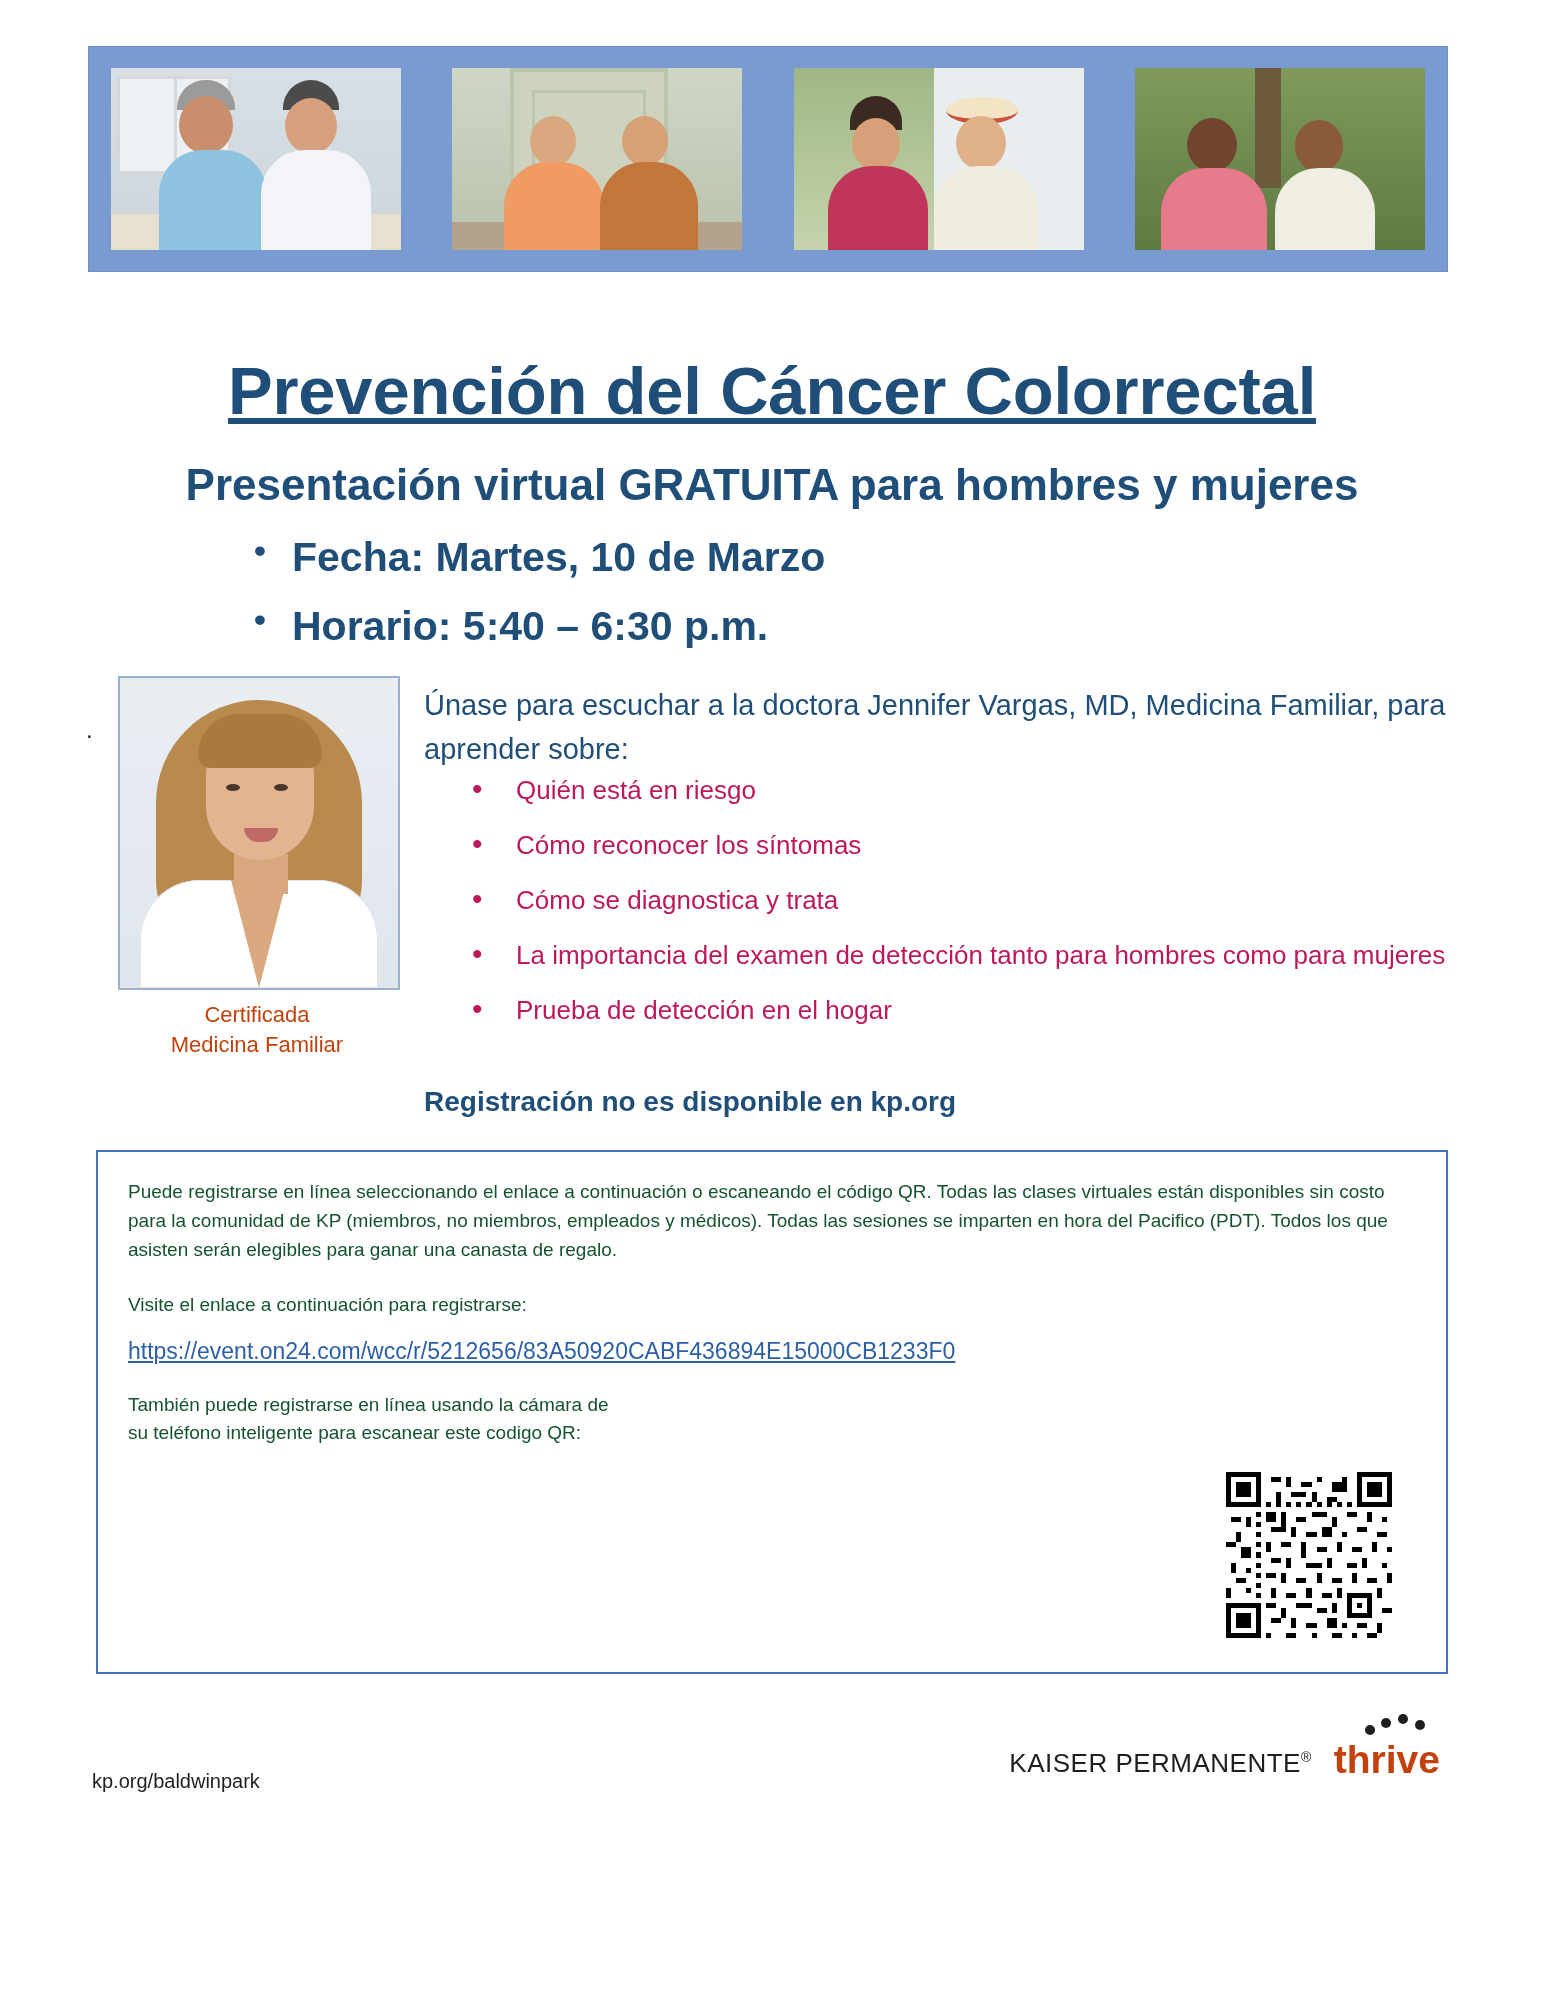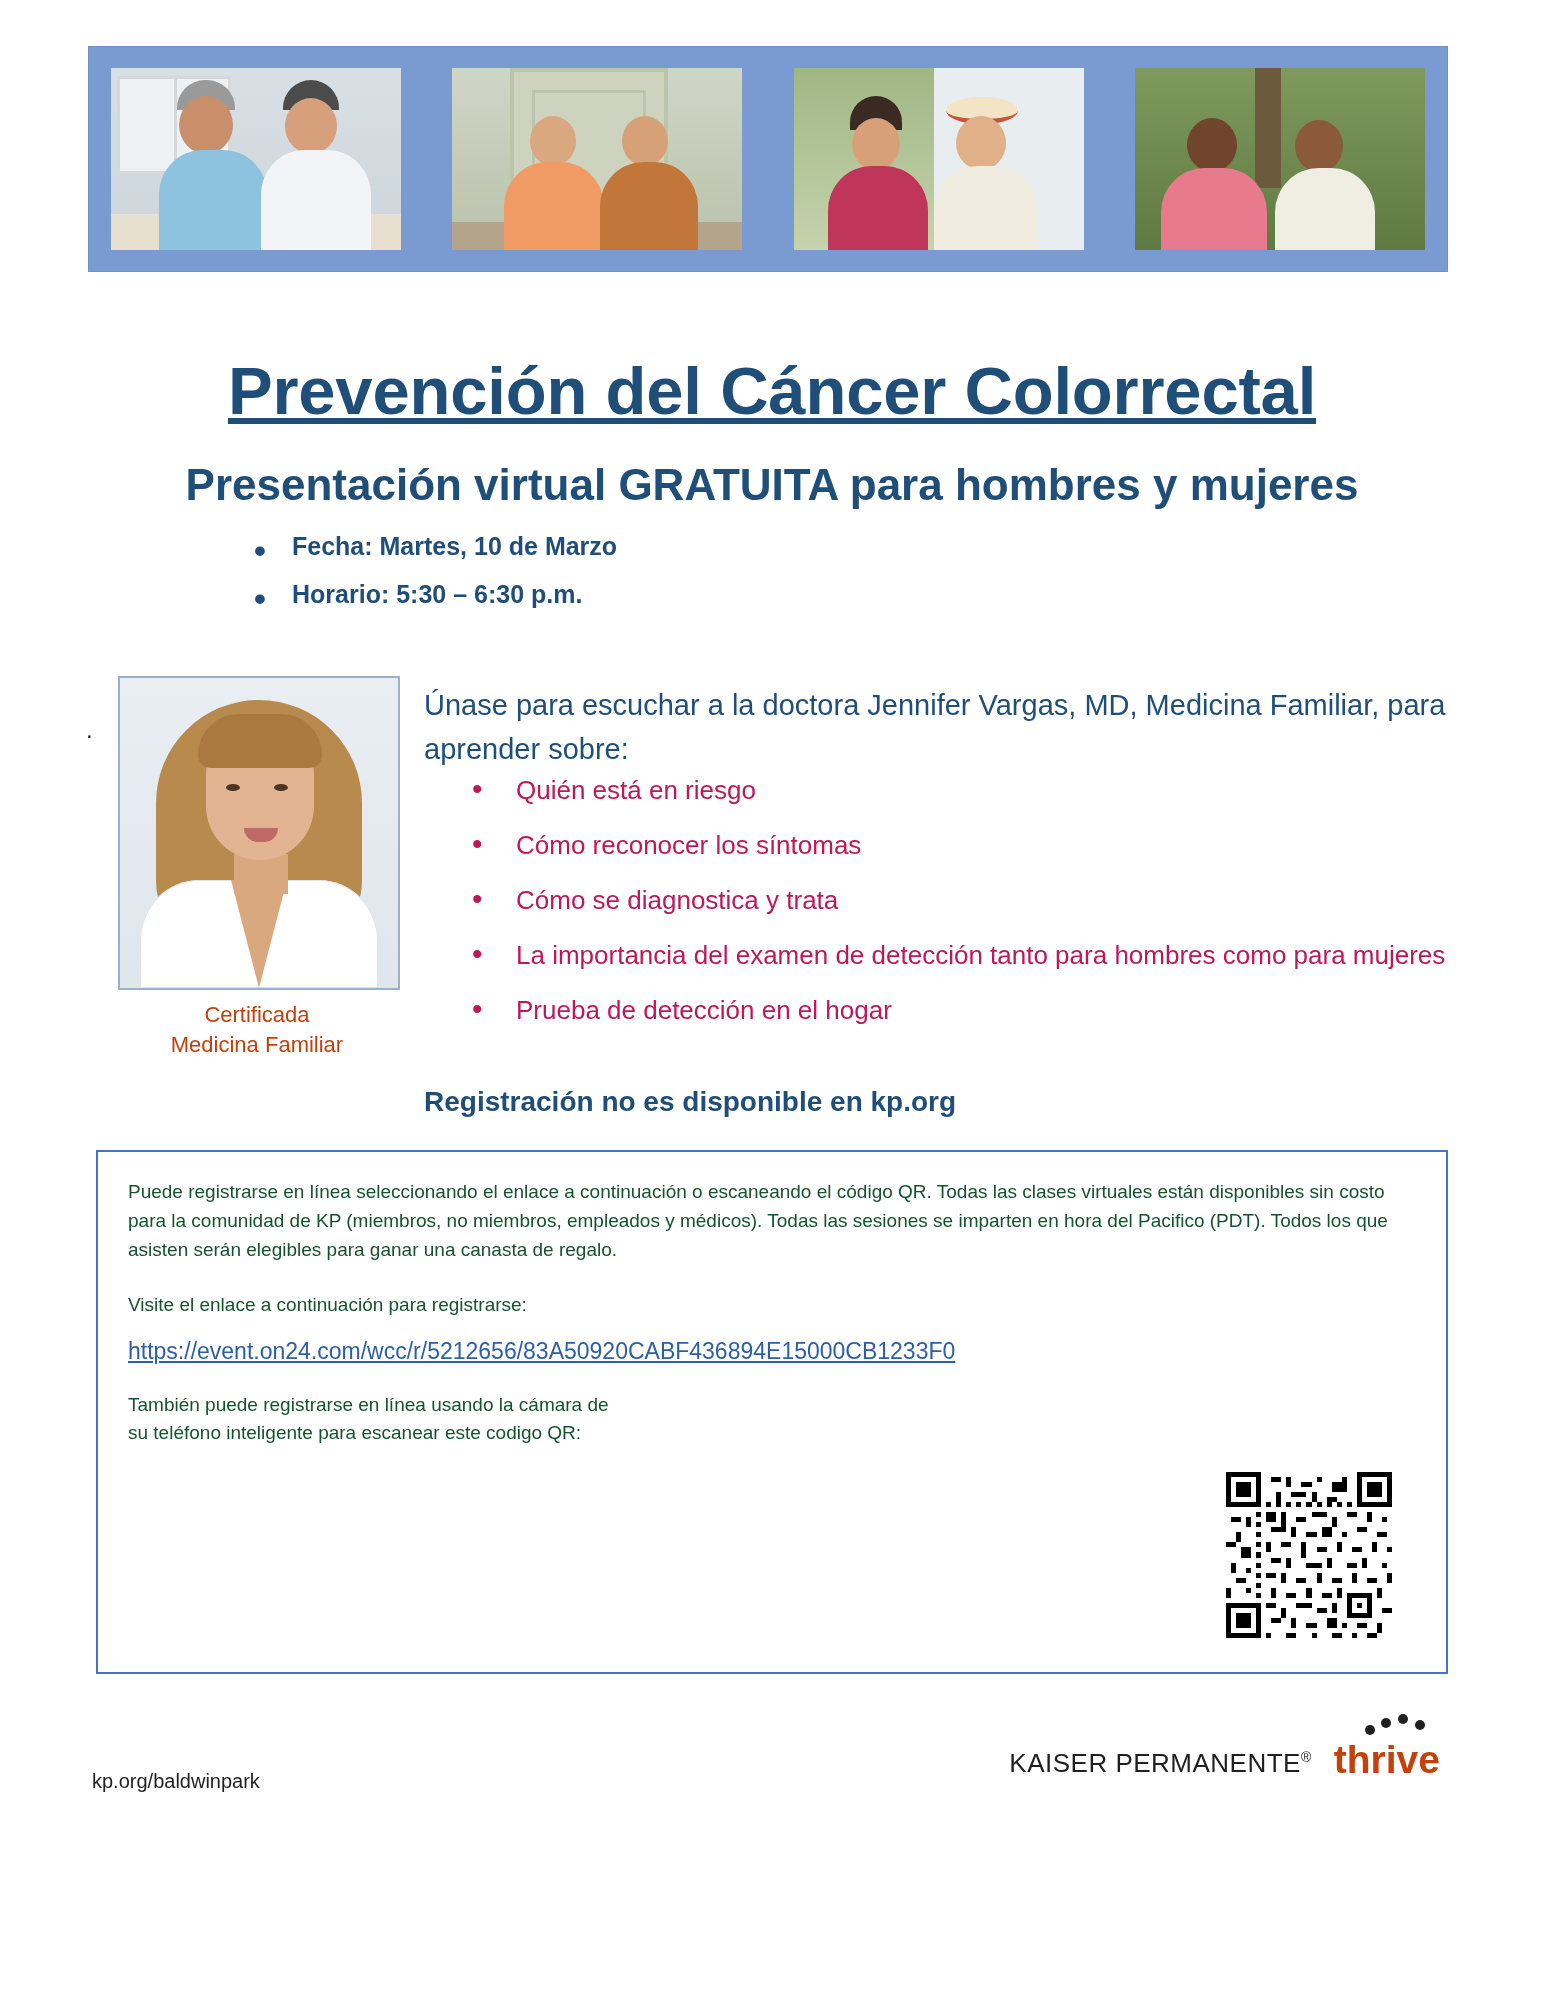--- a/index.html
+++ b/index.html
@@ -120,21 +120,21 @@
     width: 1544px;
     text-align: center;
     font-size: 44px;
     font-weight: bold;
     color: #1f4e79;
   }
   .when {
     position: absolute;
     top: 530px;
     left: 250px;
-    font-size: 25px;
+    font-size: 41px;
     font-weight: bold;
     color: #1f4e79;
     list-style: none;
     margin: 0;
     padding: 0;
   }
   .when li {
     position: relative;
     padding-left: 42px;
     margin-bottom: 14px;
@@ -382,21 +382,21 @@
       </div>
     </div>
 
   </div>
 
   <div class="title">Prevención del Cáncer Colorrectal</div>
   <div class="subtitle">Presentación virtual GRATUITA para hombres y mujeres</div>
 
   <ul class="when">
     <li>Fecha:  Martes, 10 de Marzo</li>
-    <li>Horario:  5:30 – 6:30 p.m.</li>
+    <li>Horario:  5:40 – 6:30 p.m.</li>
   </ul>
 
   <div class="dot-mark">.</div>
 
   <div class="doctor-photo">
     <div class="doc-hair-back"></div>
     <div class="doc-coat"></div>
     <div class="doc-neck"></div>
     <div class="doc-face"></div>
     <div class="doc-fringe"></div>

